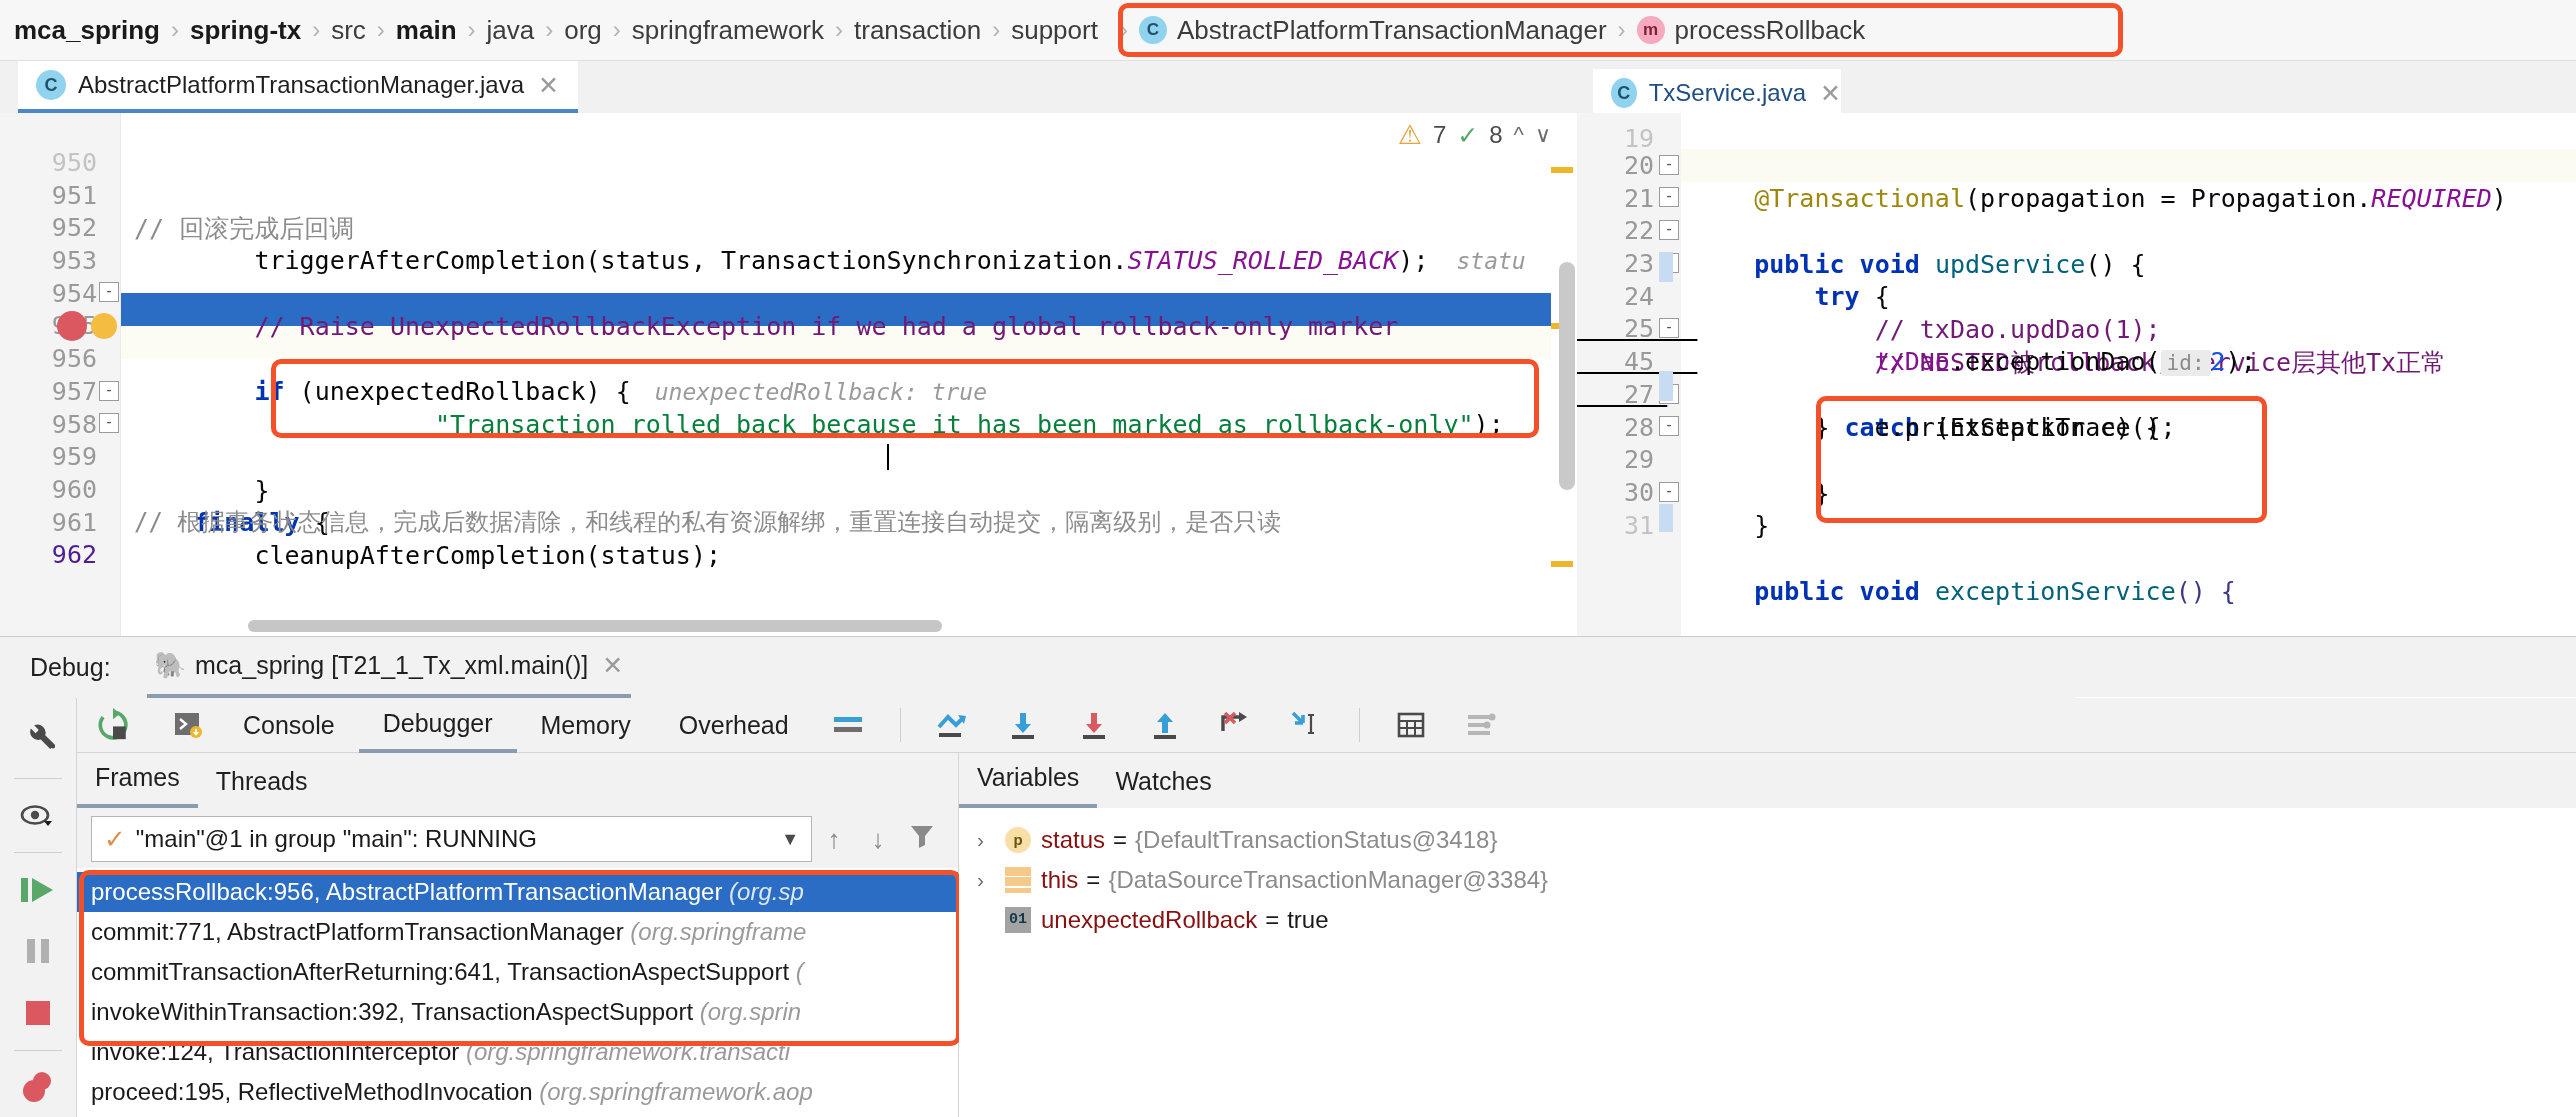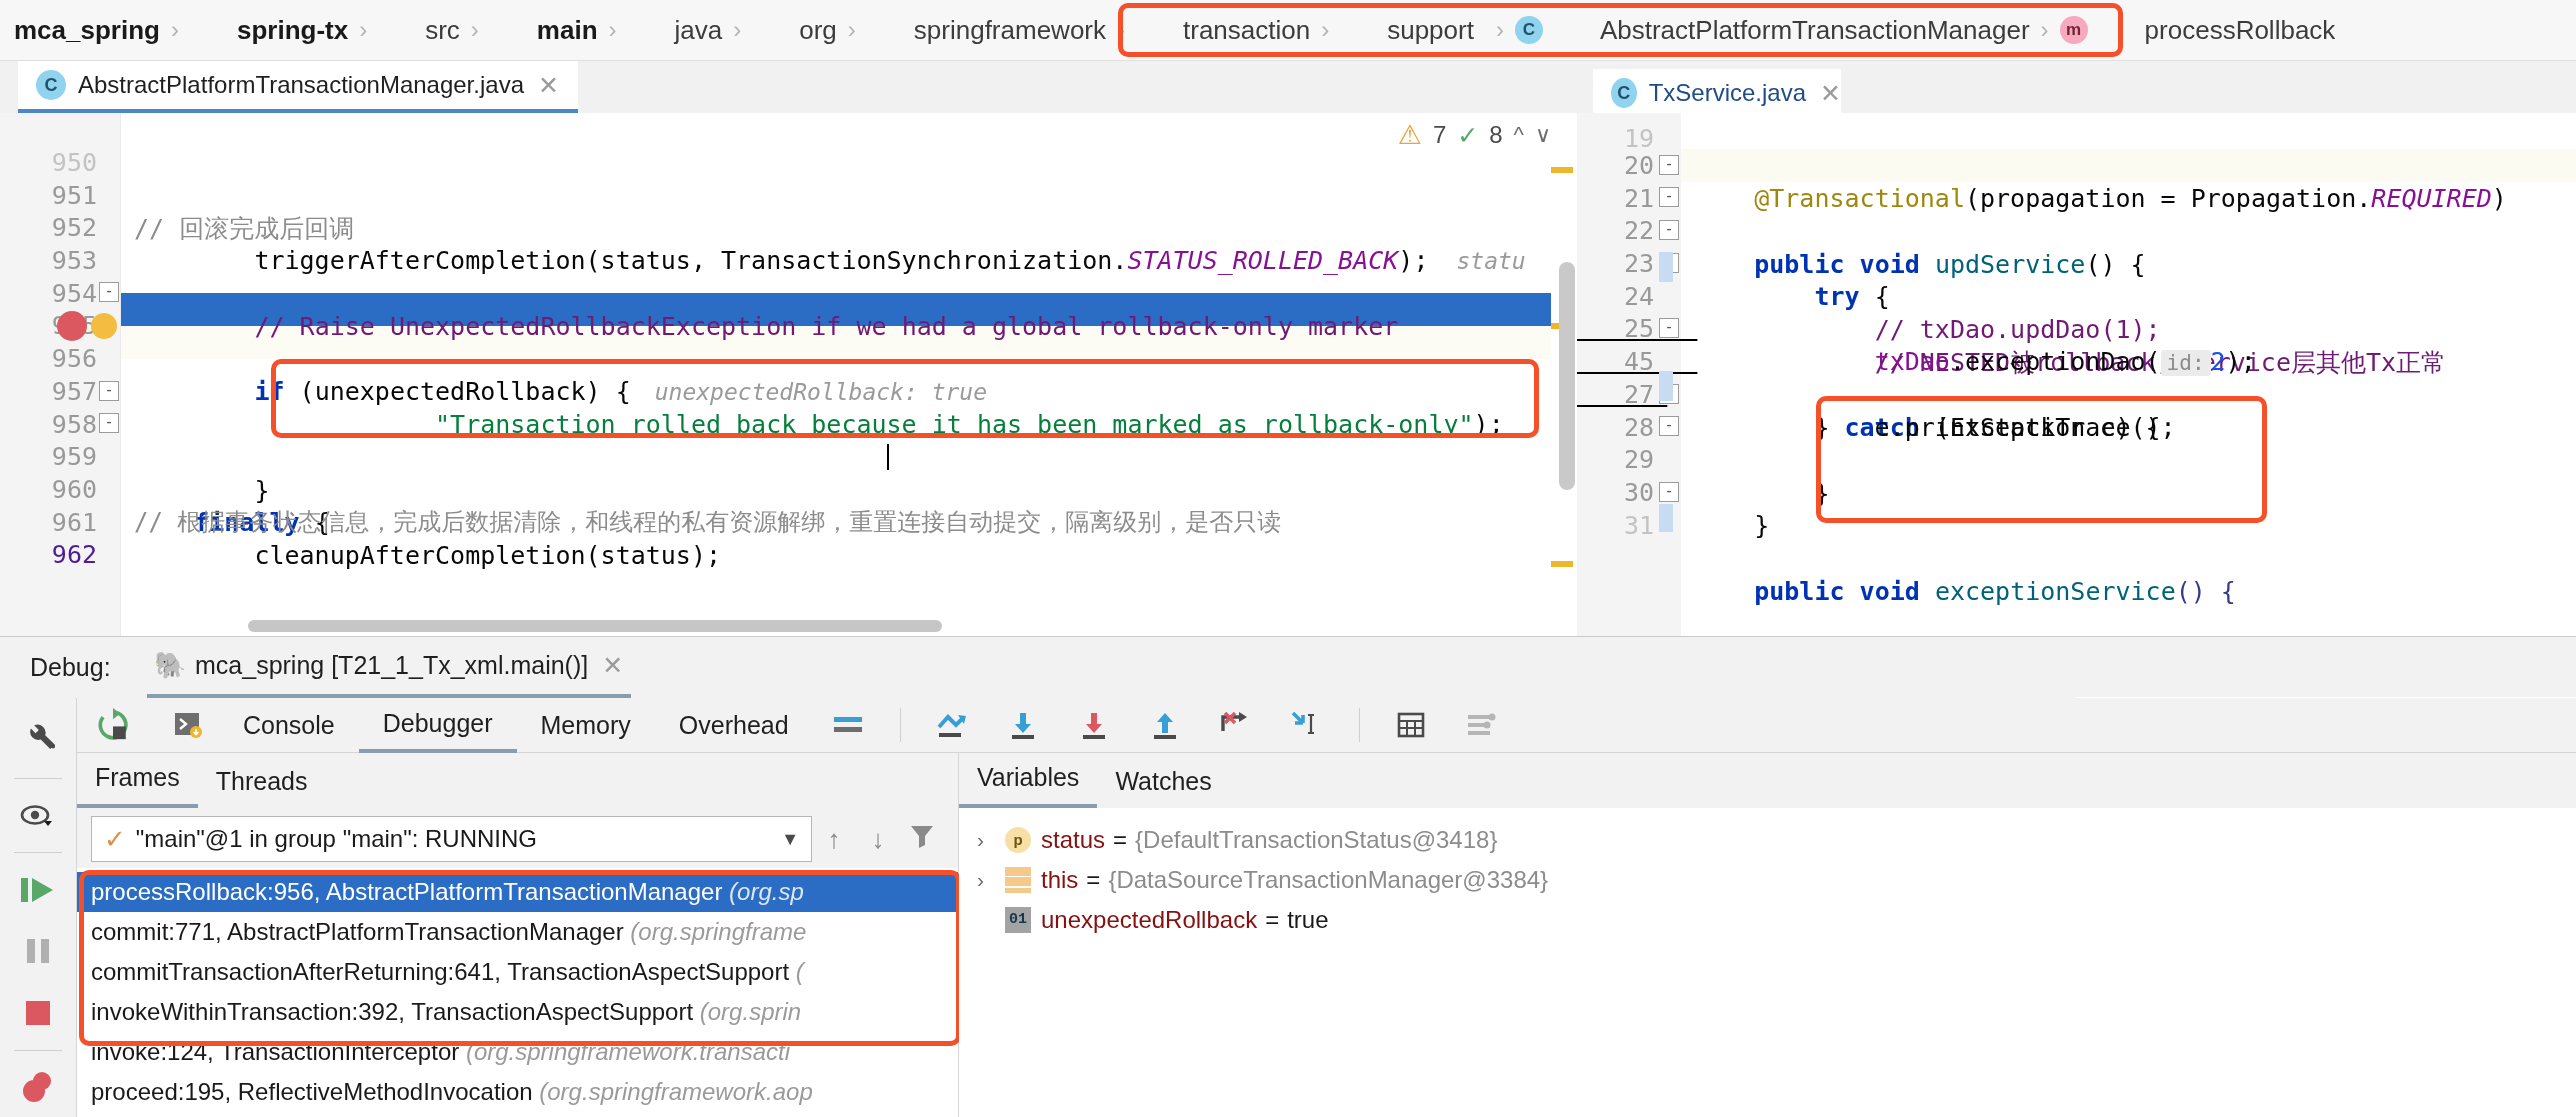--- a/index.html
+++ b/index.html
@@ -10,21 +10,21 @@
     overflow: hidden;
   }
   .app { position: relative; width: 2076px; height: 1118px; background: #f2f2f2; }
 
   
   .breadcrumb-bar {
     position: absolute; left: 0; top: 0; width: 2576px; height: 61px;
     background: #f7f7f7; display: flex; align-items: center;
     padding-left: 0px; border-bottom: 1px solid #e0e0e0;
   }
-  .crumb { font-size: 26px; color: #3c3c3c; white-space: nowrap; margin-left: 47px; }
+  .crumb { font-size: 26px; color: #3c3c3c; white-space: nowrap; }
   .crumb.bold { font-weight: bold; color: #1a1a1a; }
   .crumb-sep { color: #b4b4b4; font-size: 24px; margin: 0 11px; }
   .crumb-icon {
     display: inline-flex; align-items: center; justify-content: center;
     width: 28px; height: 28px; border-radius: 50%;
     font-size: 17px; font-weight: bold; margin-right: 10px;
     vertical-align: middle;
   }
   .icon-class { background: #8fd3ee; color: #21506b; }
   .icon-method { background: #f7a9bf; color: #7a2236; }

